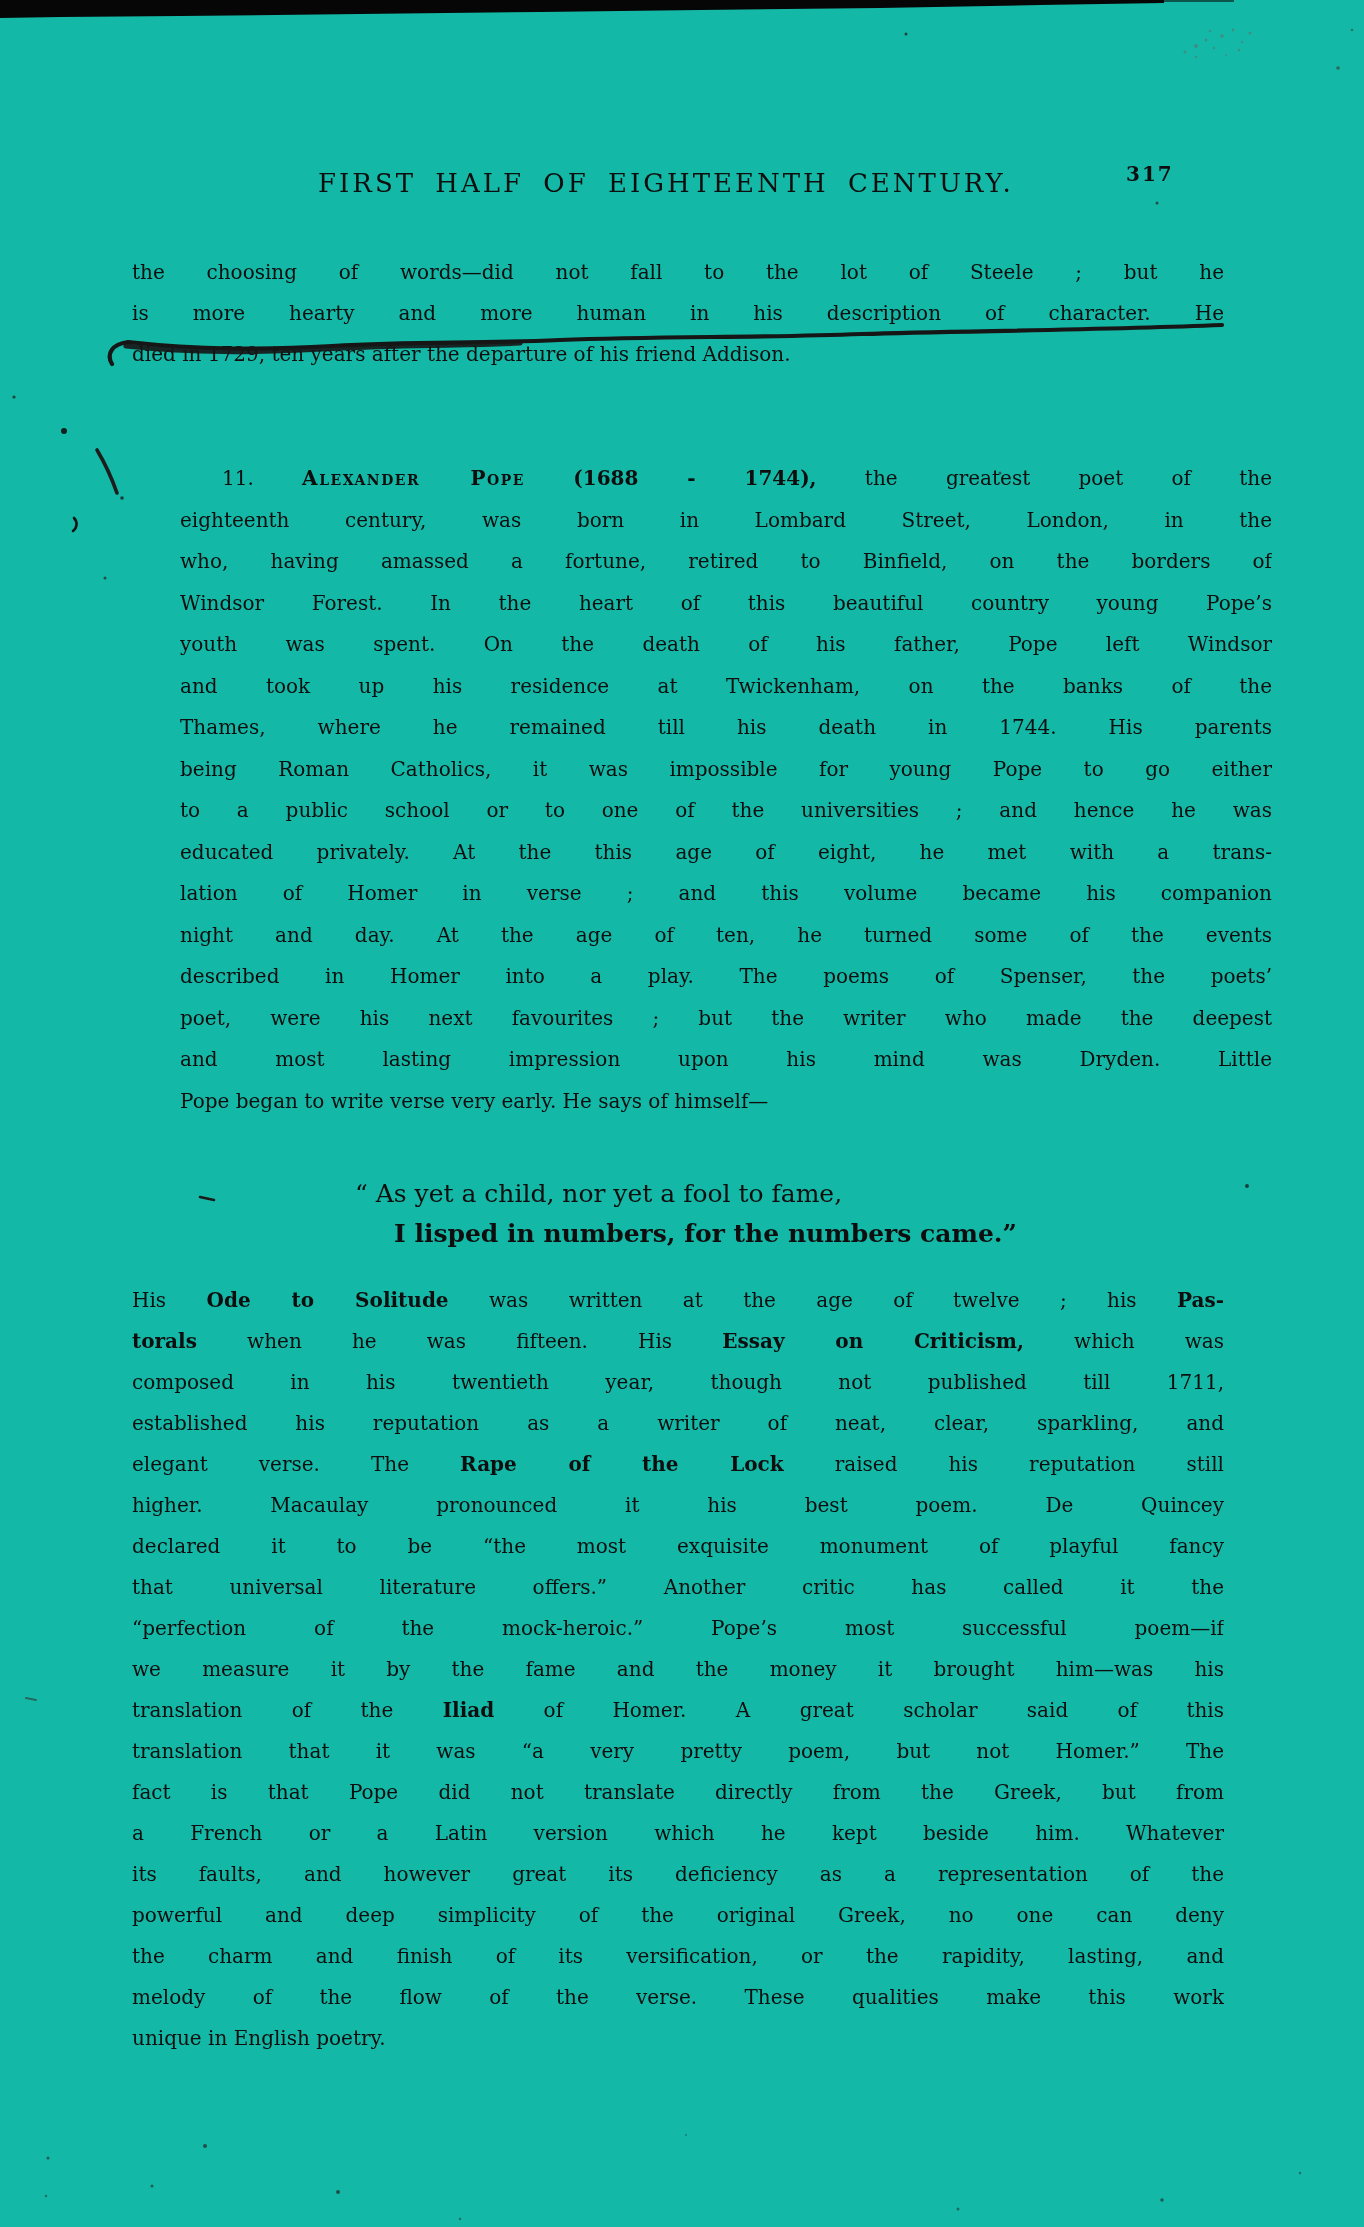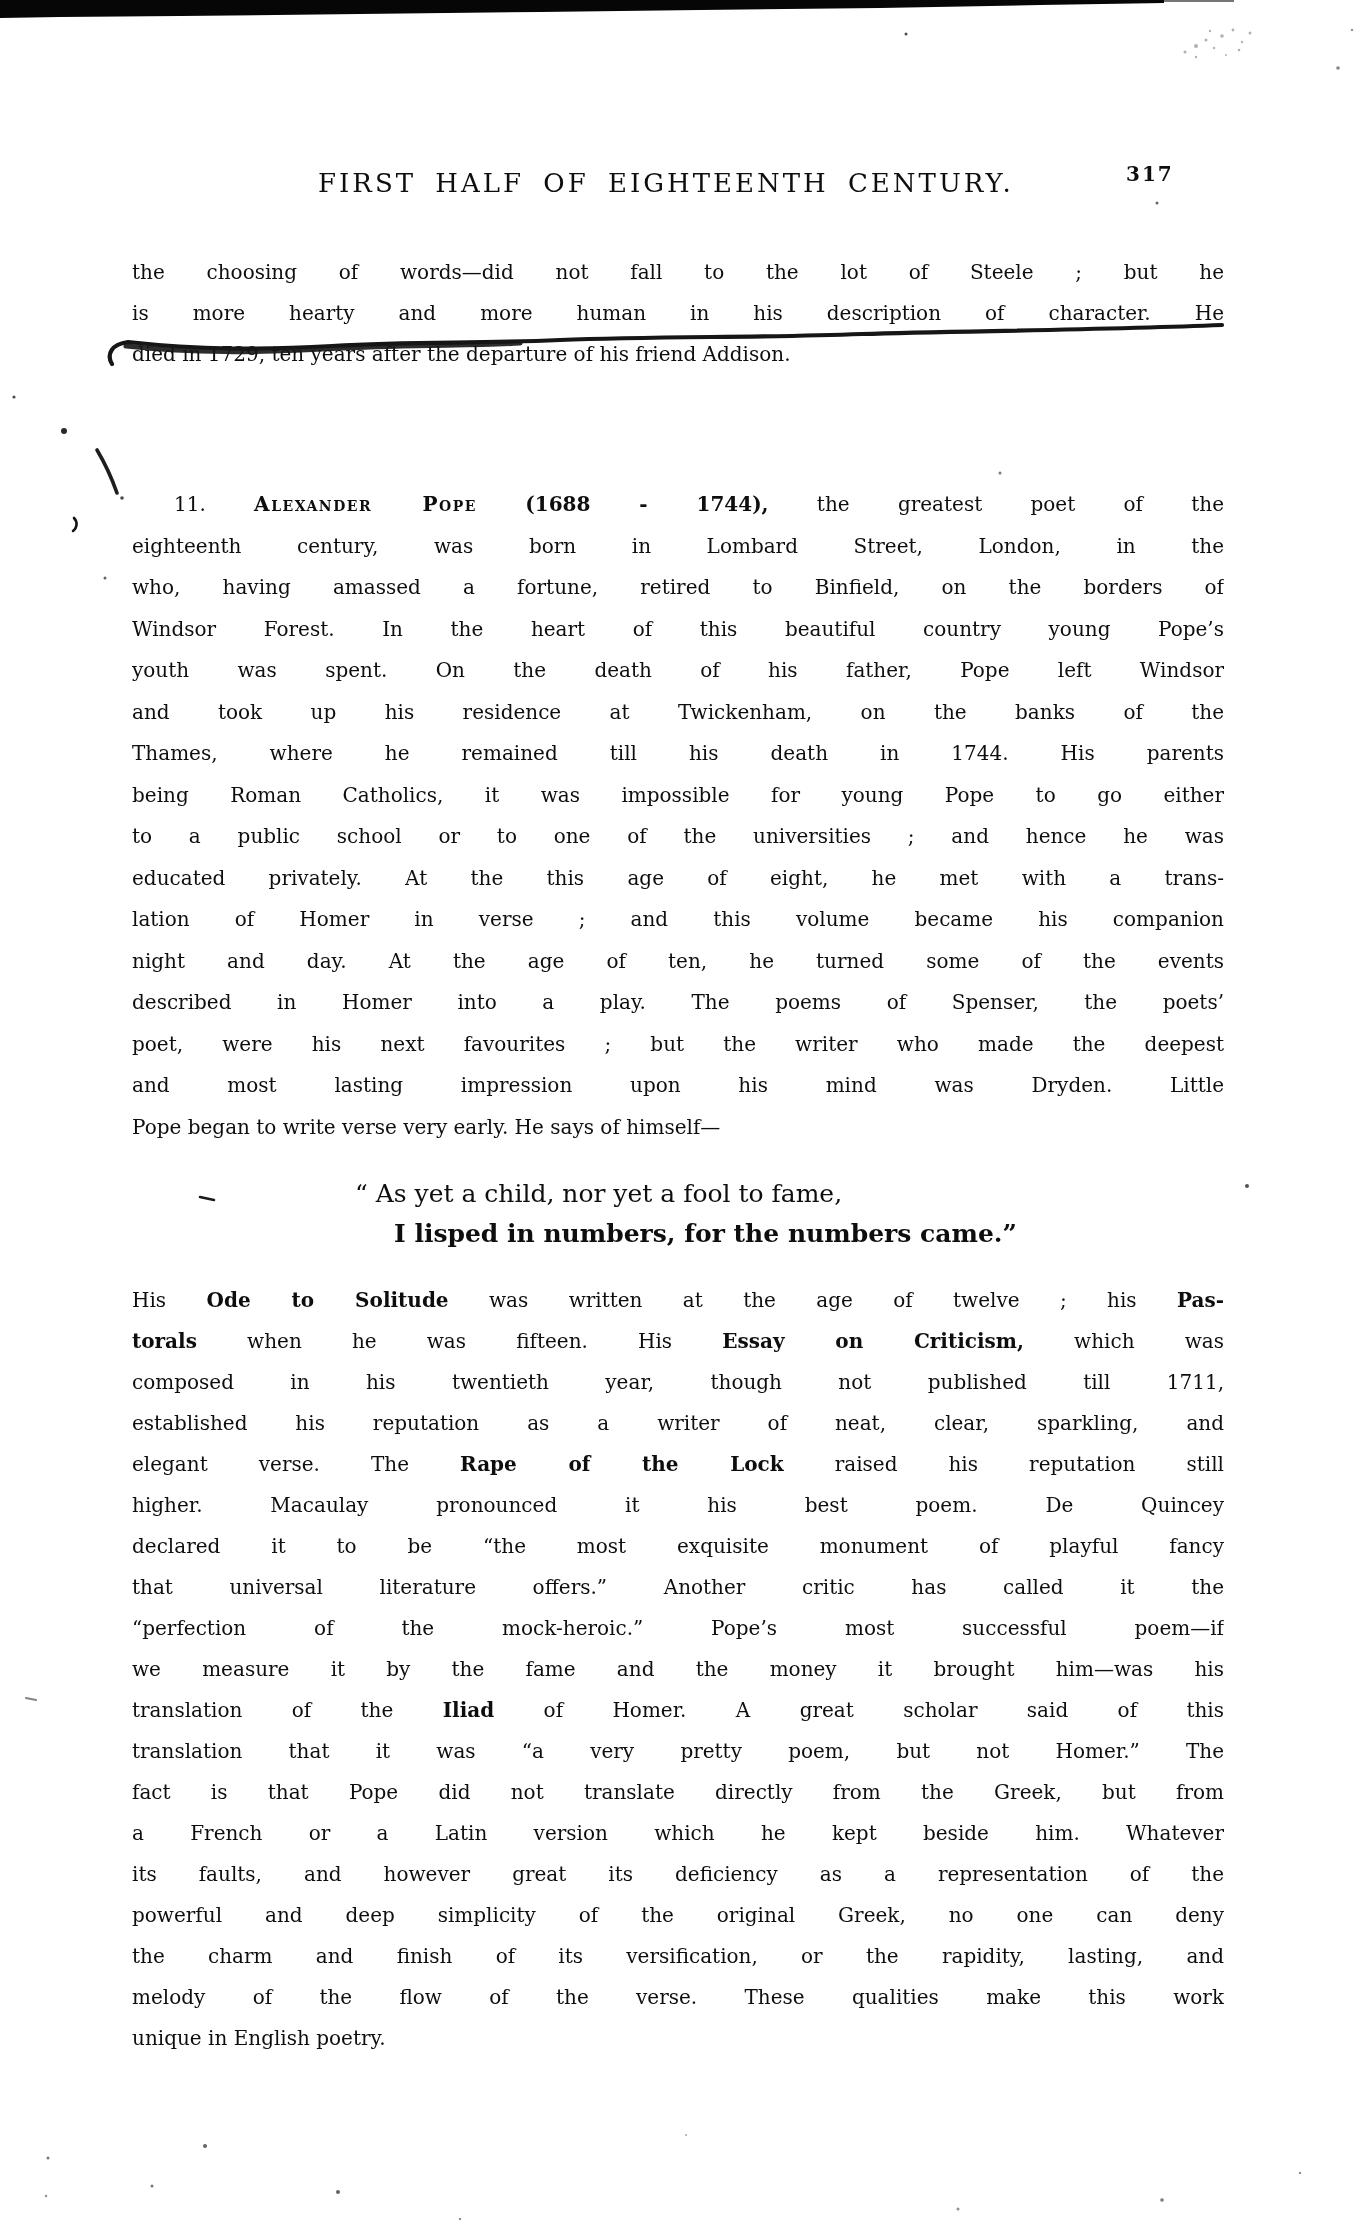--- a/index.html
+++ b/index.html
@@ -1,19 +1,19 @@
 <!DOCTYPE html>
 <html><head>
 <meta charset="utf-8">
 <style>
   html,body{margin:0;padding:0;background:#e8e8e8;}
   .page{
     position:relative;
     width:1364px;height:2227px;
-    background:#ffffff;
+    background:#14b8a6;
     overflow:hidden;
     font-family:"DejaVu Serif","Liberation Serif",serif;
     color:#0e0e0e;
   }
   .marks{position:absolute;left:0;top:0;pointer-events:none;}
   .htitle{
     position:absolute;left:318px;top:168px;
     font-size:26px;letter-spacing:3px;word-spacing:8px;
     white-space:nowrap;
   }
@@ -25,21 +25,21 @@
     position:absolute;left:132px;width:1092px;
     font-size:20px;
   }
   .tline{
     height:41px;line-height:41px;
     text-align:justify;text-align-last:justify;
     overflow:hidden;
   }
   .para .tline:last-child{text-align-last:left;}
   .p1{top:252px;}
-  .p2{top:484px;}
+  .p2{top:458px;margin-left:48px;}
   .p2 .tline{height:41.5px;line-height:41.5px;}
   .p2 .tline:first-child{text-indent:42px;}
   .p3{top:1280px;}
   .quote{
     position:absolute;left:355px;top:1174px;width:760px;
     font-size:25px;
   }
   .quote .tline{height:40px;line-height:40px;text-align:left;text-align-last:auto;}
   .quote .tline:nth-child(2){margin-left:39px;font-weight:bold;}
   .b{font-weight:700;}

